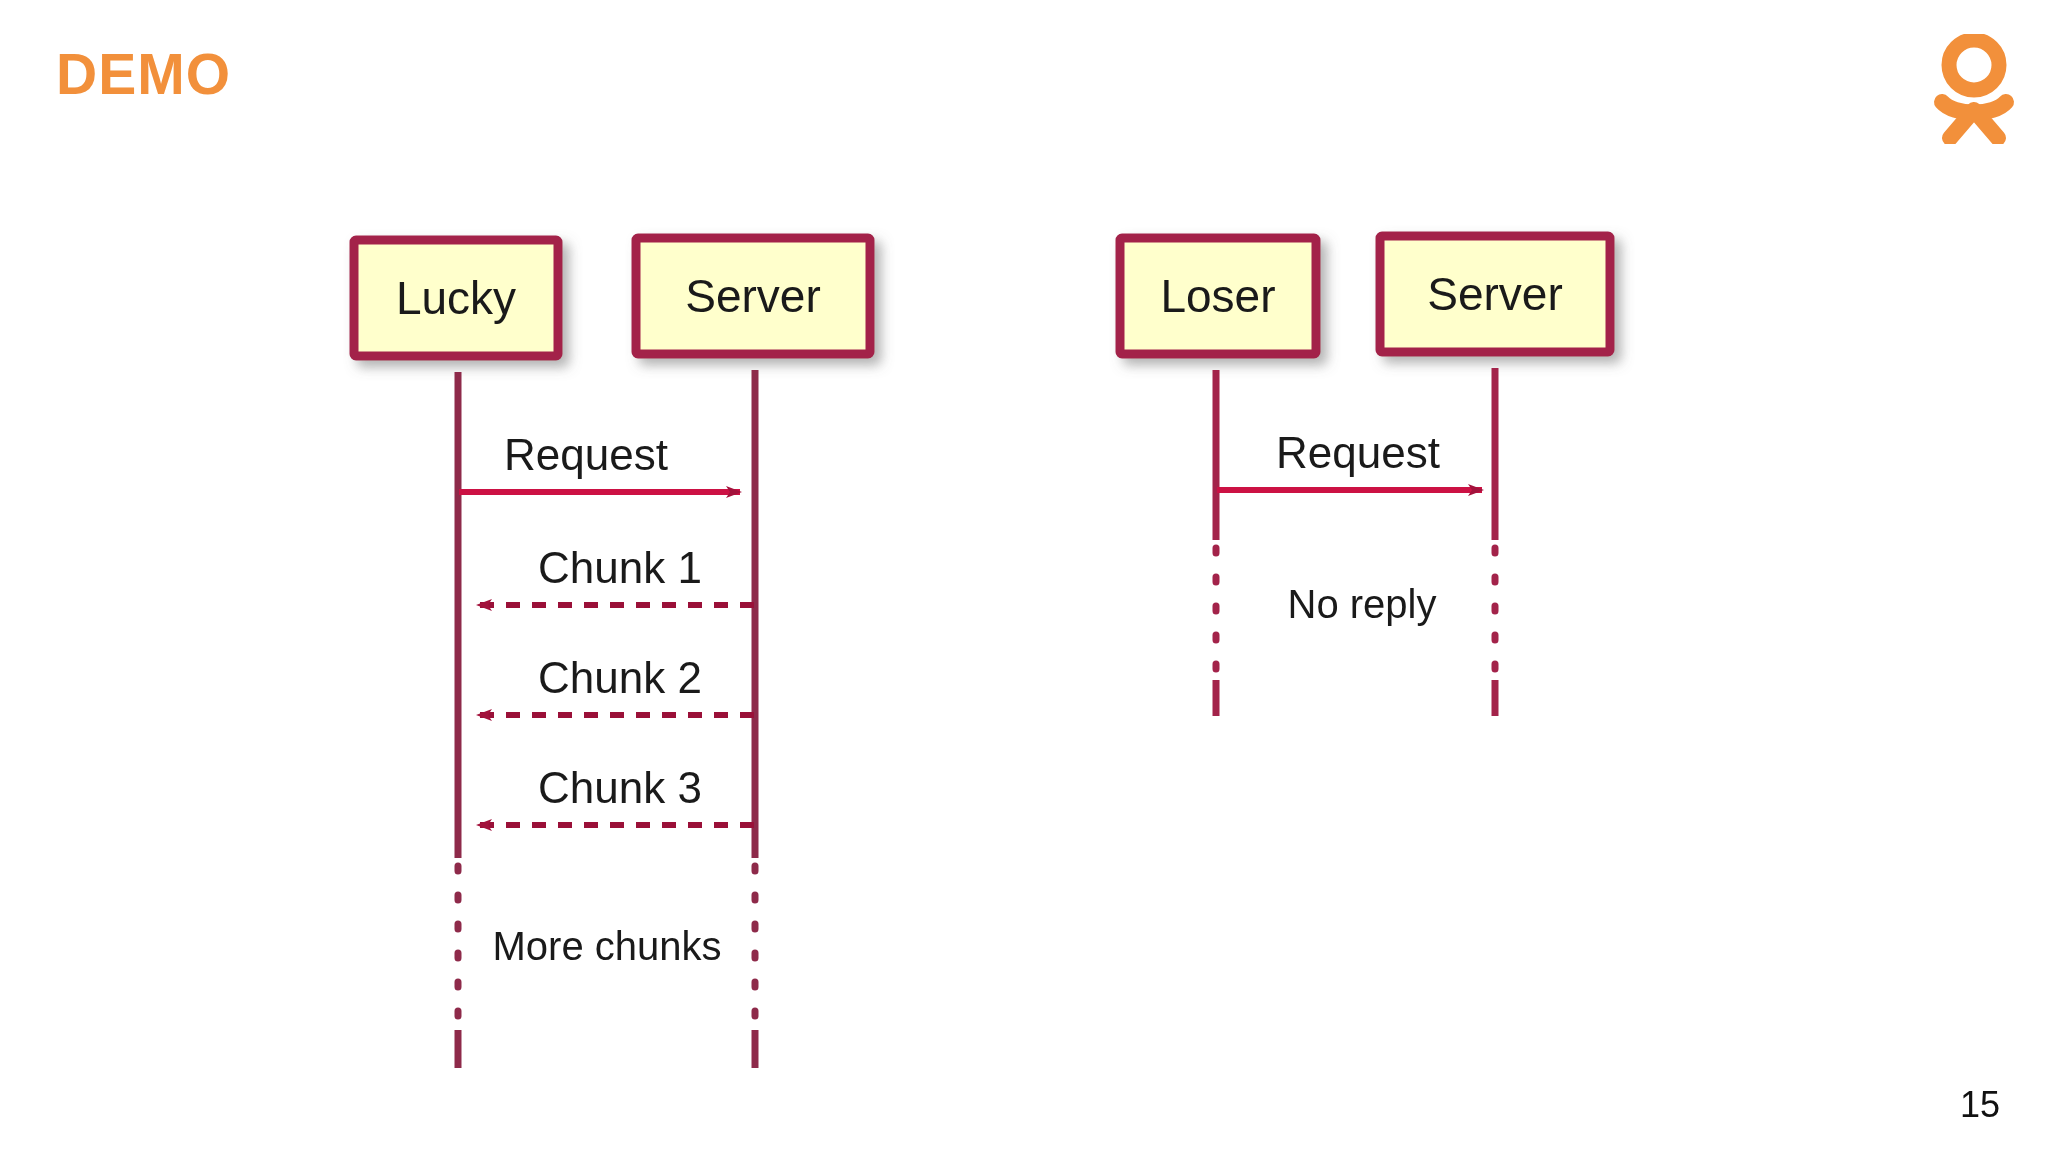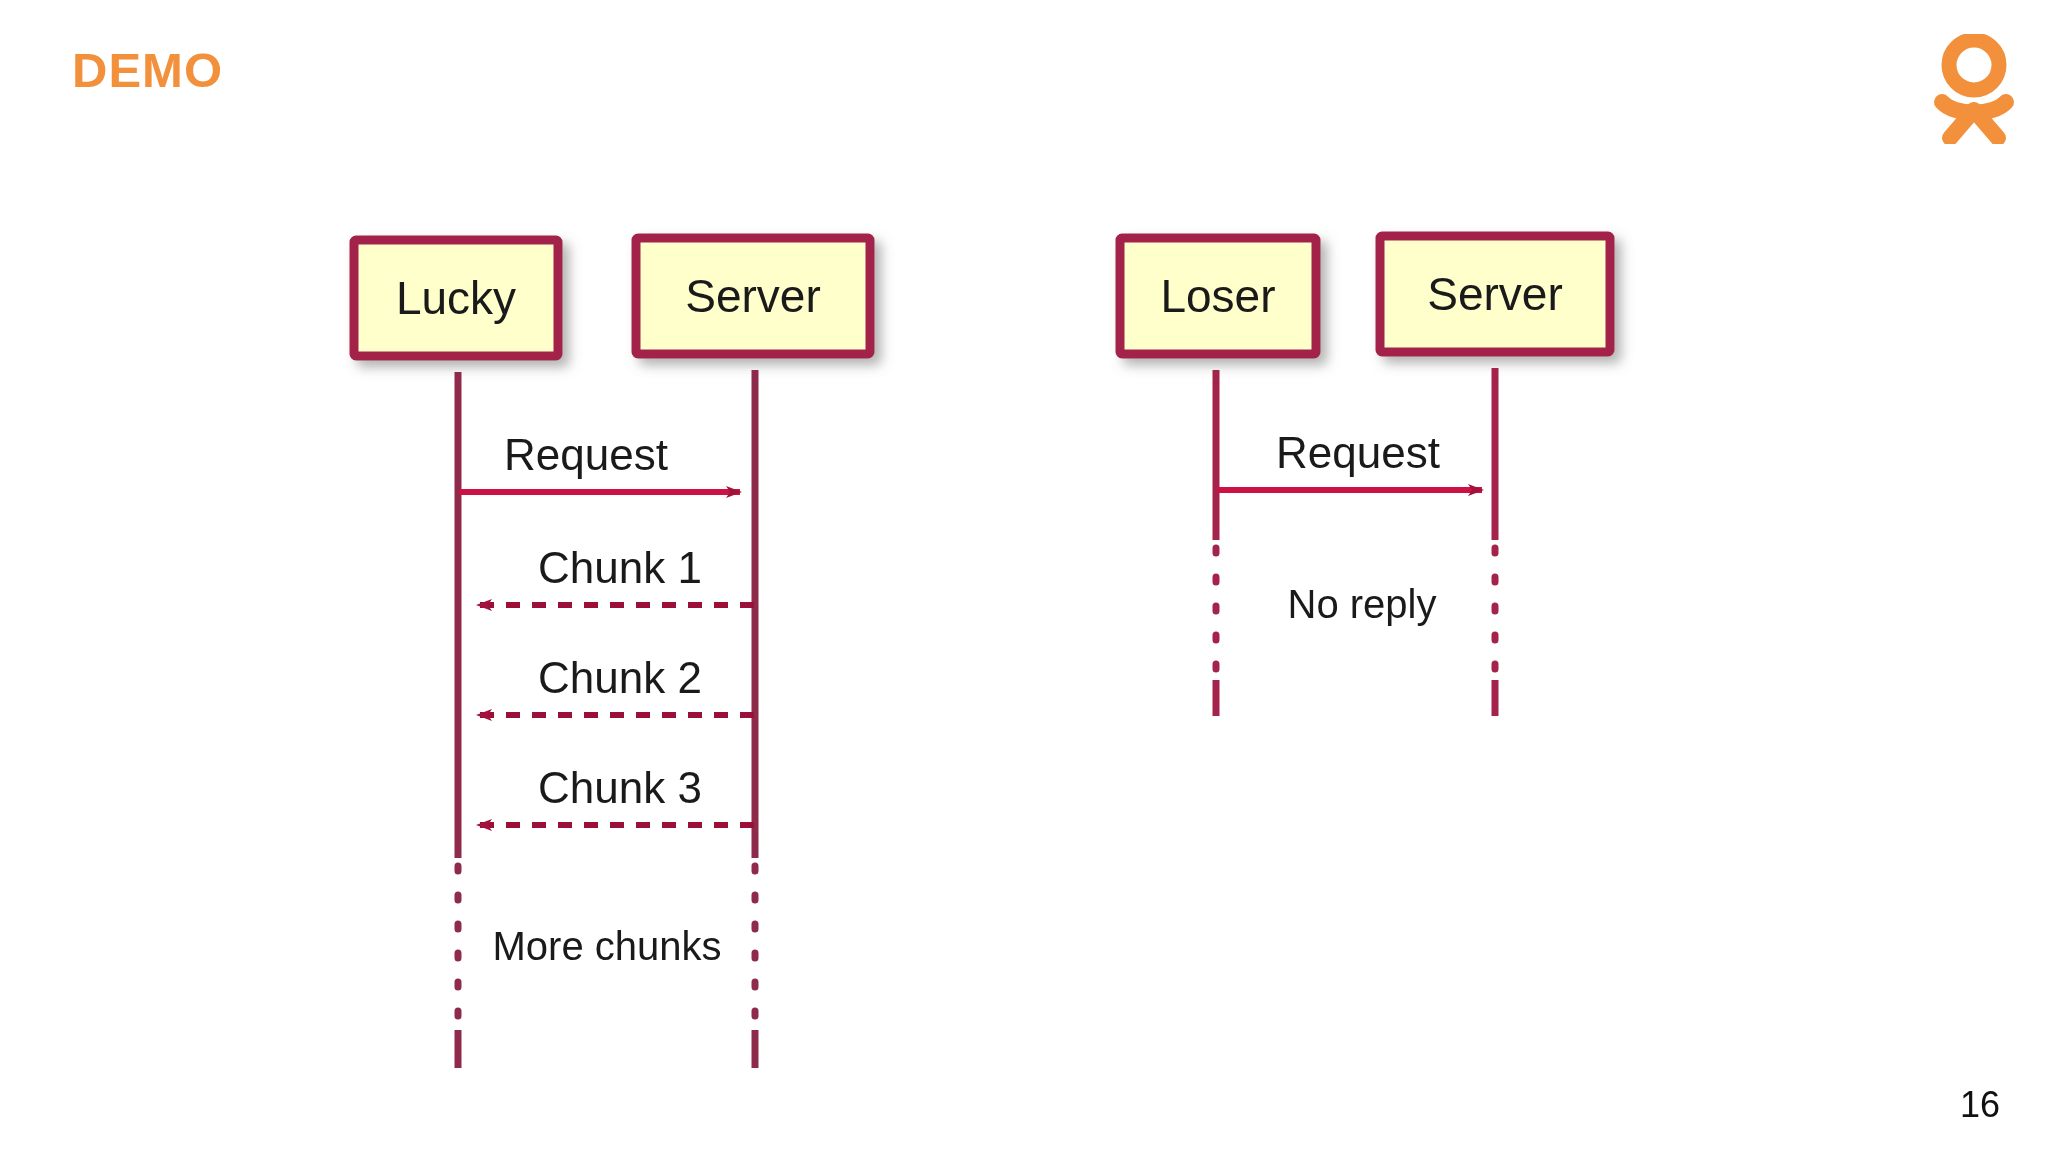--- a/index.html
+++ b/index.html
@@ -12,23 +12,23 @@
     height: 1152px;
     position: relative;
     overflow: hidden;
     font-family: "Liberation Sans", sans-serif;
     background: #ffffff;
   }
 
   
   #slide-title {
     position: absolute;
-    left: 72px;
+    left: 56px;
     top: 46px;
-    font-size: 49px;
+    font-size: 57px;
     font-weight: bold;
     letter-spacing: 1px;
     color: #F2903B;
     font-family: "Liberation Sans", sans-serif;
     line-height: 1;
     white-space: nowrap;
   }
 
   
   #brand-logo {
@@ -175,13 +175,13 @@
 
     <g>
       <text class="msg-label" x="1358" y="468">Request</text>
       <line x1="1217" y1="490" x2="1482" y2="490" stroke="#CC1144" stroke-width="6" marker-end="url(#arrowRight)"></line>
     </g>
 
     <text class="note-label" x="1362" y="618">No reply</text>
   </g>
 </svg>
 
-<div id="page-number">16</div>
+<div id="page-number">15</div>
 
 </body></html>

